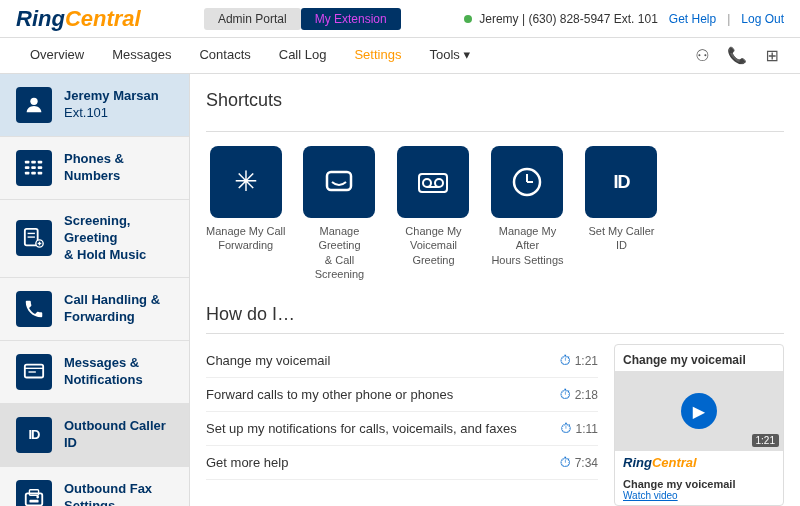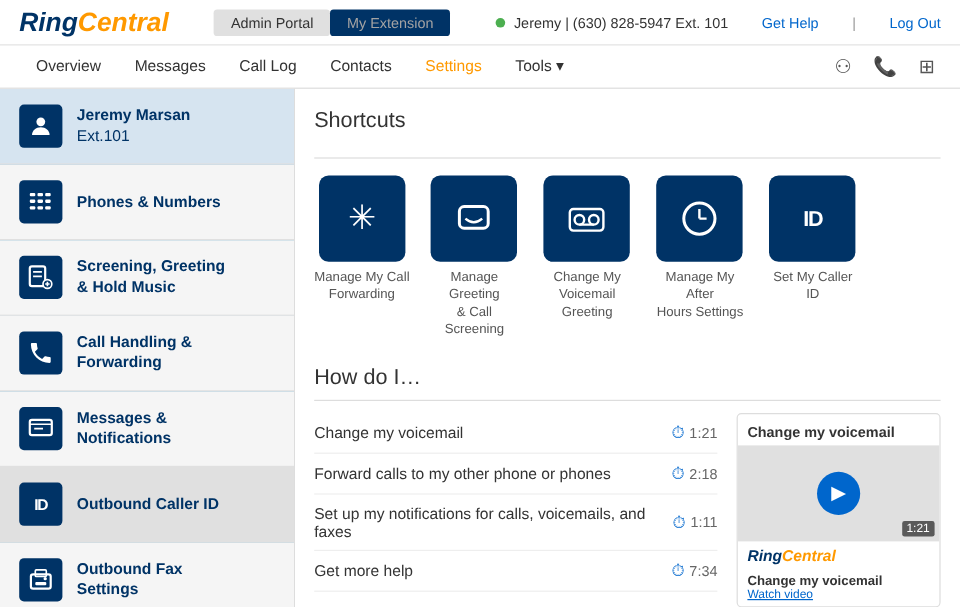--- a/index.html
+++ b/index.html
@@ -18,23 +18,23 @@
     .logo { color: #f90; font-size: 22px; font-weight: bold; font-style: italic; }
     .logo span { color: #003366; }
     .top-bar-center { display: flex; gap: 0; }
     .tab-btn {
       padding: 4px 14px;
       border: none;
       border-radius: 3px;
       font-size: 12px;
       cursor: pointer;
     }
-    .tab-btn.active { background: #003366; color: #a3a3a3; text-align: center; }
+    .tab-btn.active { background: #003366; color: #d946ef; text-align: center; }
     .tab-btn.inactive { background: #e0e0e0; color: #333; }
-    .top-bar-right { display: flex; align-items: center; gap: 28px; font-size: 12px; color: #333; }
+    .top-bar-right { display: flex; align-items: center; gap: 11px; font-size: 12px; color: #333; }
     .status-dot { width: 8px; height: 8px; background: #4caf50; border-radius: 50%; display: inline-block; margin-right: 4px; }
     .top-bar-right a { color: #0066cc; text-decoration: none; font-size: 12px; }
     .top-bar-right .sep { color: #999; }
 
     
     .nav-bar {
       background: #fff;
       border-bottom: 1px solid #ddd;
       display: flex;
       align-items: center;
@@ -55,22 +55,22 @@
     .nav-icons { display: flex; gap: 8px; align-items: center; }
     .nav-icon-btn {
       background: none; border: none; cursor: pointer; font-size: 16px; color: #555; padding: 2px 5px;
     }
 
     
     .main-layout { display: flex; height: calc(506px - 38px - 36px); }
 
     
     .sidebar {
-      width: 246px;
-      background: #0369a1;
+      width: 190px;
+      background: #fef9c3;
       border-right: 1px solid #ddd;
       overflow-y: auto;
       flex-shrink: 0;
     }
     .sidebar-item {
       display: flex;
       align-items: center;
       padding: 13px 16px;
       border-bottom: 1px solid #e0e0e0;
       cursor: pointer;
@@ -178,22 +178,22 @@
     <a>Get Help</a>
     <span class="sep">|</span>
     <a>Log Out</a>
   </div>
 </div>
 
 <div class="nav-bar">
   <div class="nav-links">
     <a class="nav-link">Overview</a>
     <a class="nav-link">Messages</a>
+    <a class="nav-link">Contacts</a>
     <a class="nav-link">Call Log</a>
-    <a class="nav-link">Contacts</a>
     <a class="nav-link active">Settings</a>
     <a class="nav-link">Tools ▾</a>
   </div>
   <div class="nav-icons">
     <button class="nav-icon-btn" title="People">⚇</button>
     <button class="nav-icon-btn" title="Phone">📞</button>
     <button class="nav-icon-btn" title="Grid">⊞</button>
   </div>
 </div>
 

